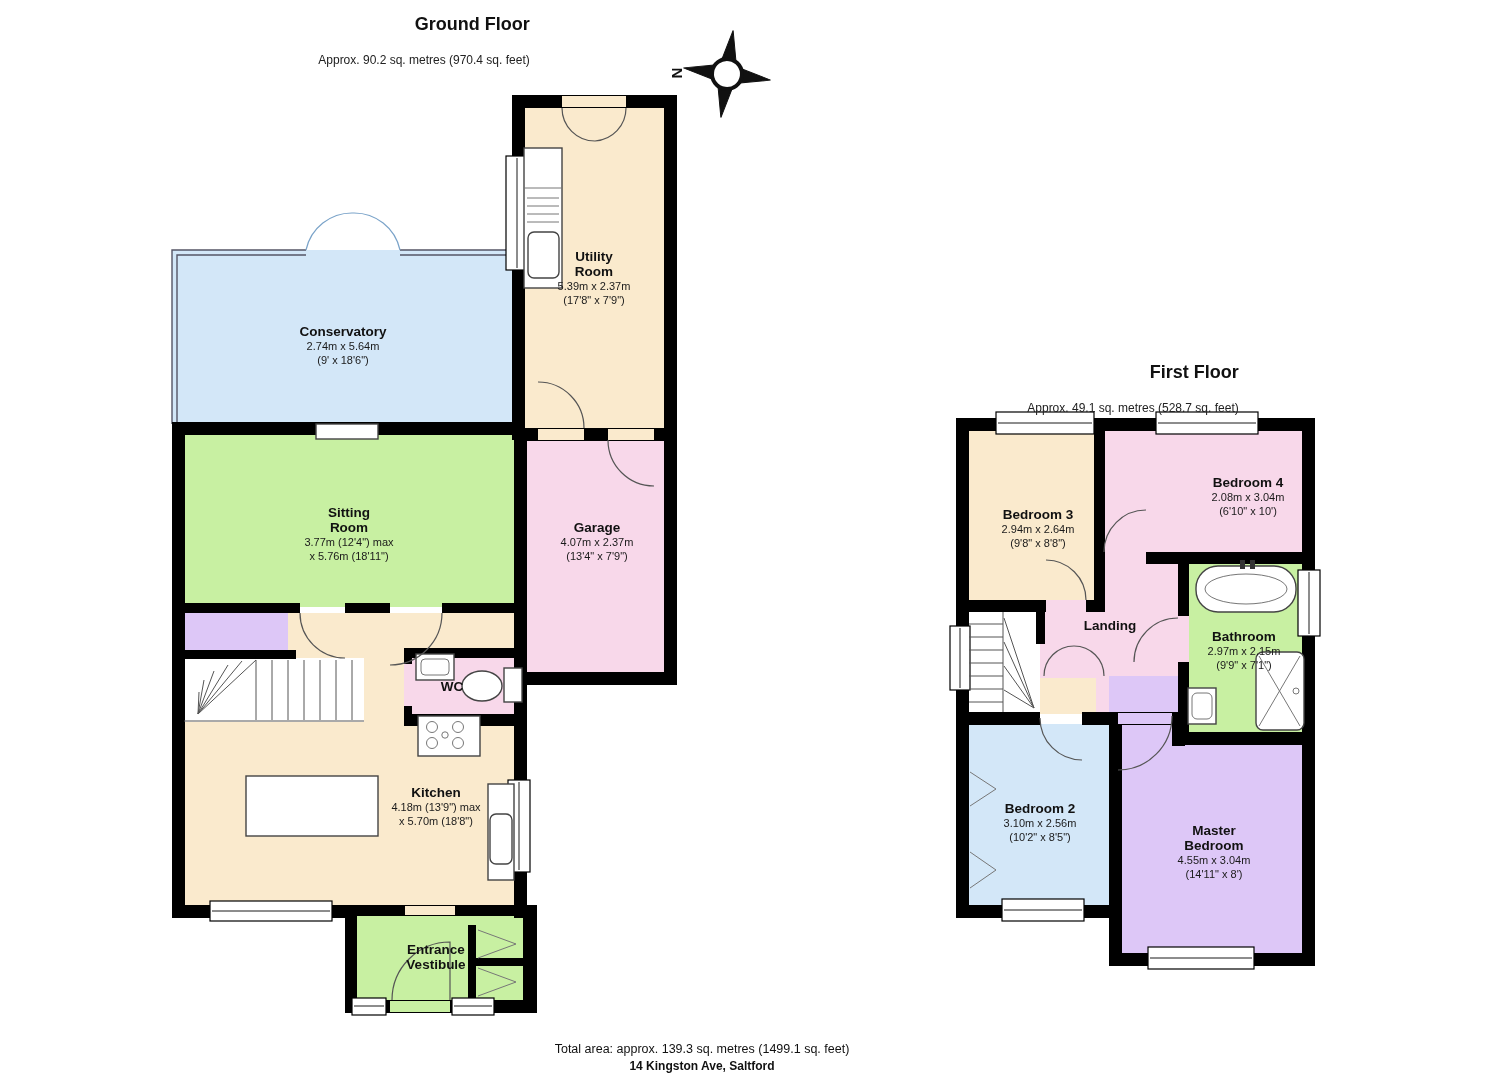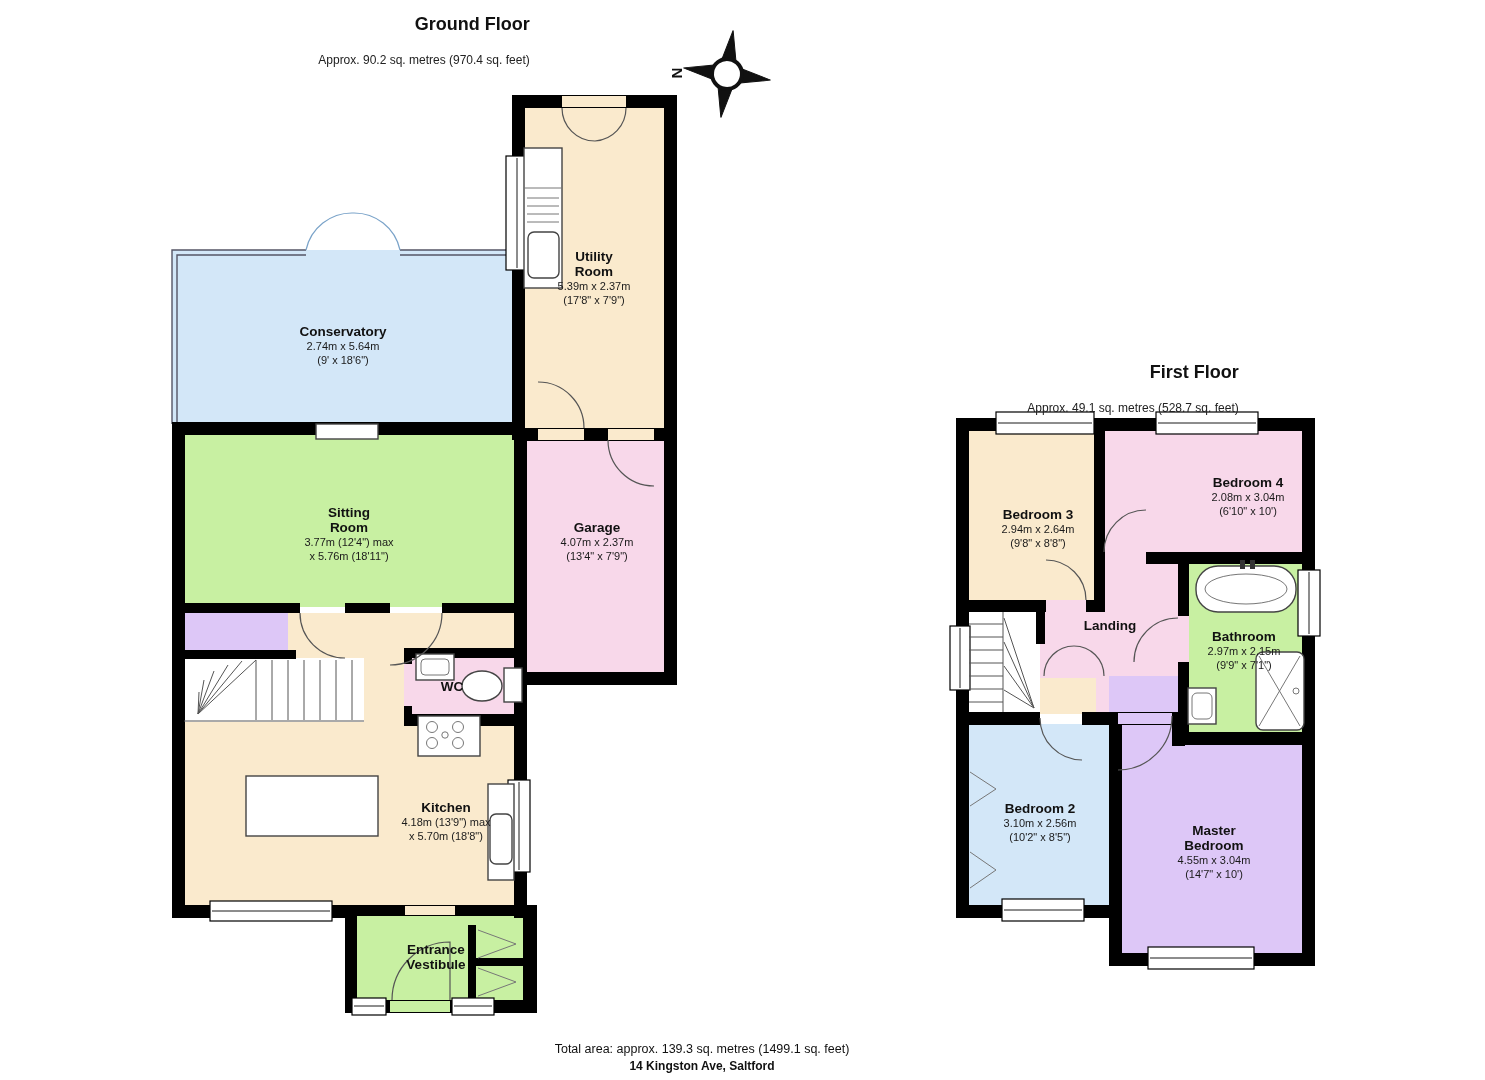--- a/index.html
+++ b/index.html
@@ -301,21 +301,21 @@
 x 5.76m (18'11")</div>
 </div>
 <div class="room-label" style="left:597px;top:541px;">
   <div class="room-name">Garage</div>
   <div class="room-dims">4.07m x 2.37m
 (13'4" x 7'9")</div>
 </div>
 <div class="room-label" style="left:452px;top:687px;">
   <div class="room-name">WC</div>
 </div>
-<div class="room-label" style="left:446px;top:806px;margin-top:15px;">
+<div class="room-label" style="left:436px;top:806px;">
   <div class="room-name">Kitchen</div>
   <div class="room-dims">4.18m (13'9") max
 x 5.70m (18'8")</div>
 </div>
 <div class="room-label" style="left:436px;top:957px;">
   <div class="room-name" style="max-width:90px;">Entrance Vestibule</div>
 </div>
 
 <div class="room-label" style="left:1038px;top:528px;">
   <div class="room-name">Bedroom 3</div>
@@ -336,21 +336,21 @@
 (9'9" x 7'1")</div>
 </div>
 <div class="room-label" style="left:1040px;top:822px;">
   <div class="room-name">Bedroom 2</div>
   <div class="room-dims">3.10m x 2.56m
 (10'2" x 8'5")</div>
 </div>
 <div class="room-label" style="left:1214px;top:852px;">
   <div class="room-name" style="max-width:90px;">Master Bedroom</div>
   <div class="room-dims">4.55m x 3.04m
-(14'7" x 10')</div>
+(14'11" x 8')</div>
 </div>
 
 <div class="footer" style="top:1042px;">
   <div class="footer-total">Total area: approx. 139.3 sq. metres (1499.1 sq. feet)</div>
 </div>
 <div class="footer" style="top:1059px;">
   <div class="footer-address">14 Kingston Ave, Saltford</div>
 </div>
 
 </body></html>

